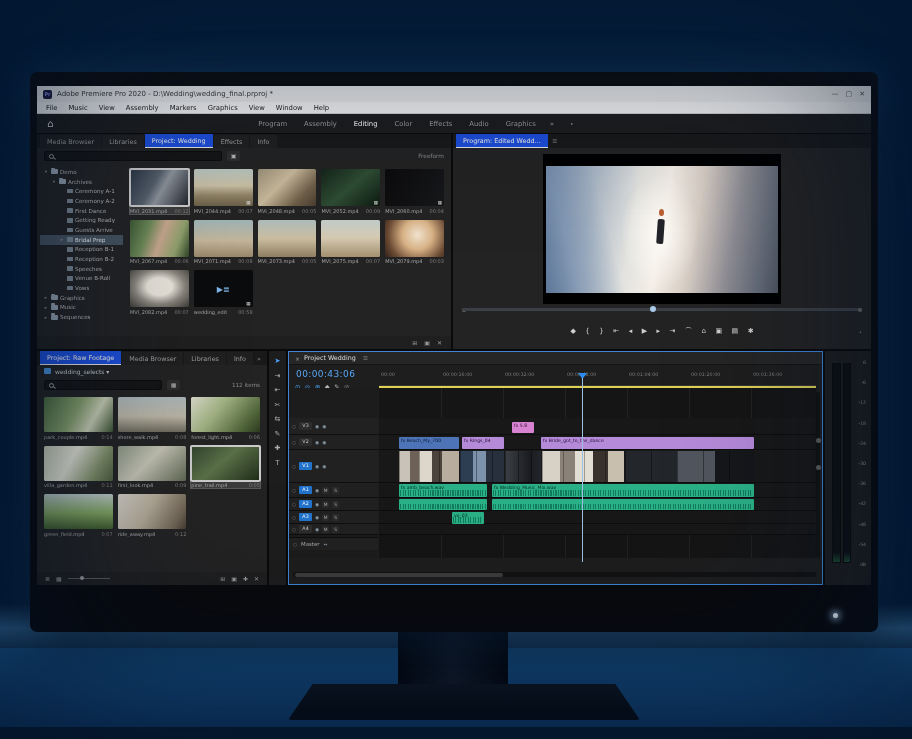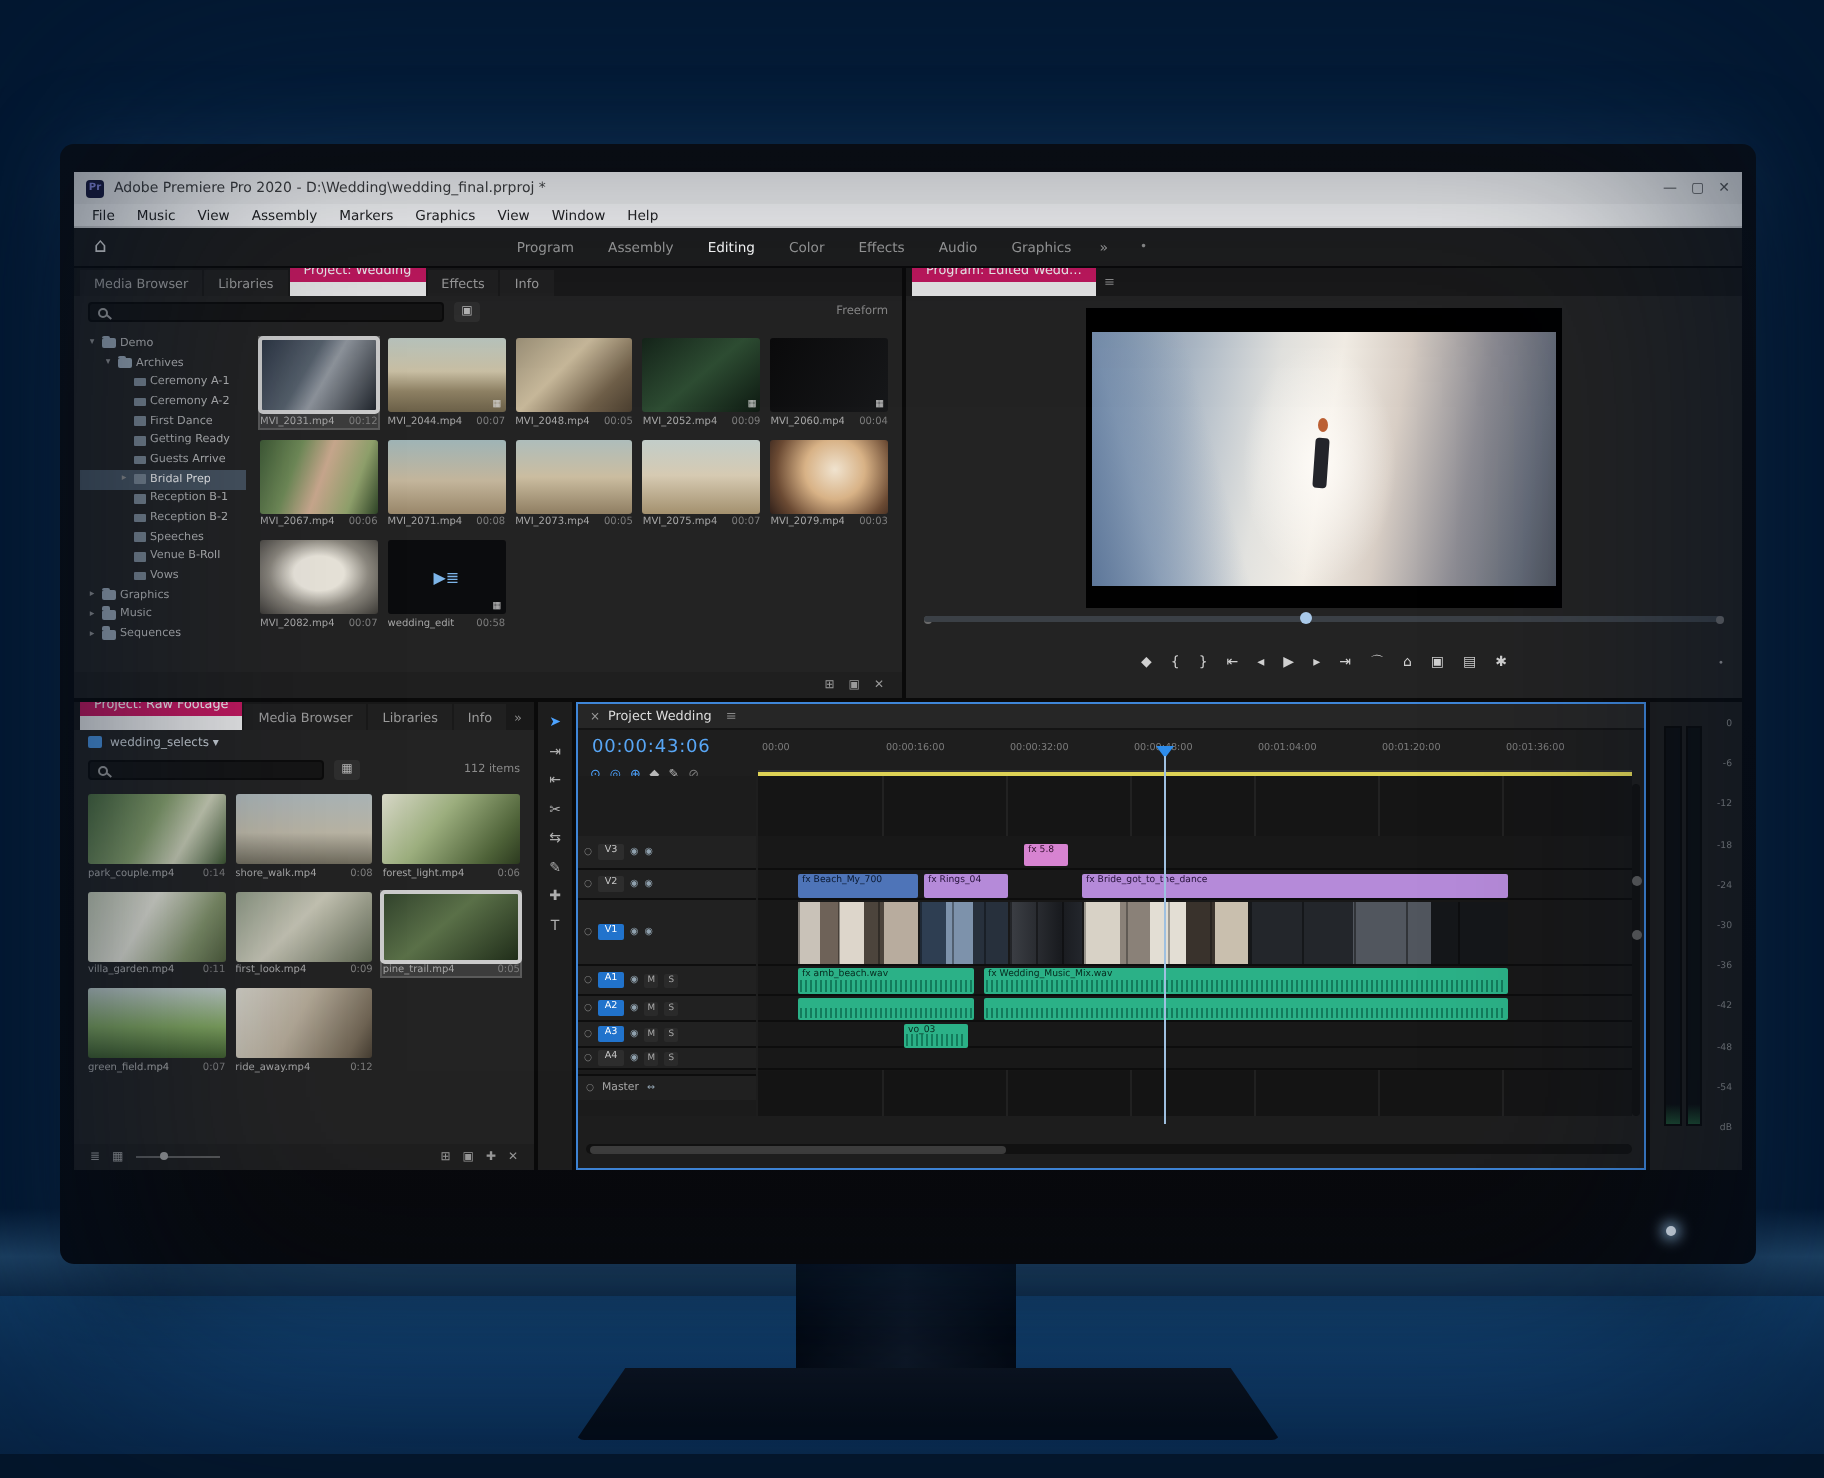--- a/index.html
+++ b/index.html
@@ -46,21 +46,21 @@
 
   .main{height:451px;background:#0a0a0a;}
   .row-top{display:flex;height:215px;gap:2px;}
   .row-bottom{display:flex;height:234px;gap:2px;margin-top:2px;}
   .panel{background:#232323;}
 
   
   .ptabs{height:14px;display:flex;align-items:flex-end;background:#191919;padding:0 3px;gap:1px;}
   .ptab{padding:2.5px 7px;font-size:6.4px;color:#9b9b9b;background:#202020;white-space:nowrap;
     overflow:hidden;text-overflow:ellipsis;max-width:92px;}
-  .ptab.active{color:#ededed;background:#be185d;border-bottom:7px solid #e5e5e5;}
+  .ptab.active{color:#ededed;background:#1d4ed8;border-bottom:1px solid #e5e5e5;}
   .pmenu{margin-left:3px;color:#8a8a8a;font-size:6.5px;align-self:center;}
   .ptab-overflow{color:#8a8a8a;font-size:6.5px;padding:2px 3px;}
 
   
   .searchrow{height:16px;display:flex;align-items:center;gap:5px;padding:0 7px;}
   .sbox{width:178px;height:10px;background:#151515;border:1px solid #0c0c0c;border-radius:2px;
     display:flex;align-items:center;gap:3px;padding:0 4px;}
   .mag{position:relative;width:5px;height:5px;border:1px solid #9a9a9a;border-radius:50%;flex:none;}
   .mag::after{content:"";position:absolute;width:3px;height:1px;background:#9a9a9a;
     right:-2.5px;bottom:-1px;transform:rotate(40deg);}

